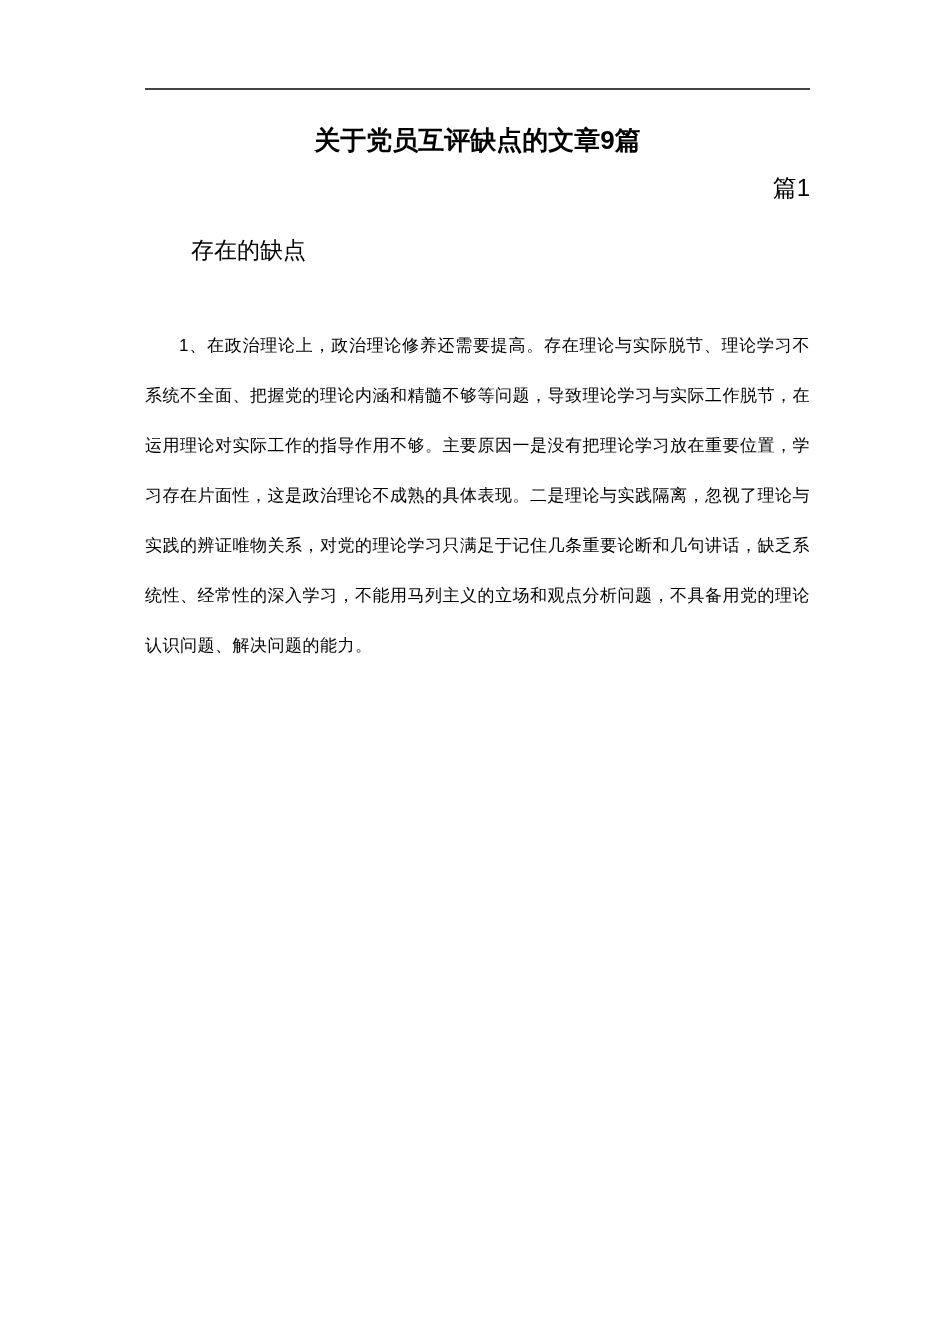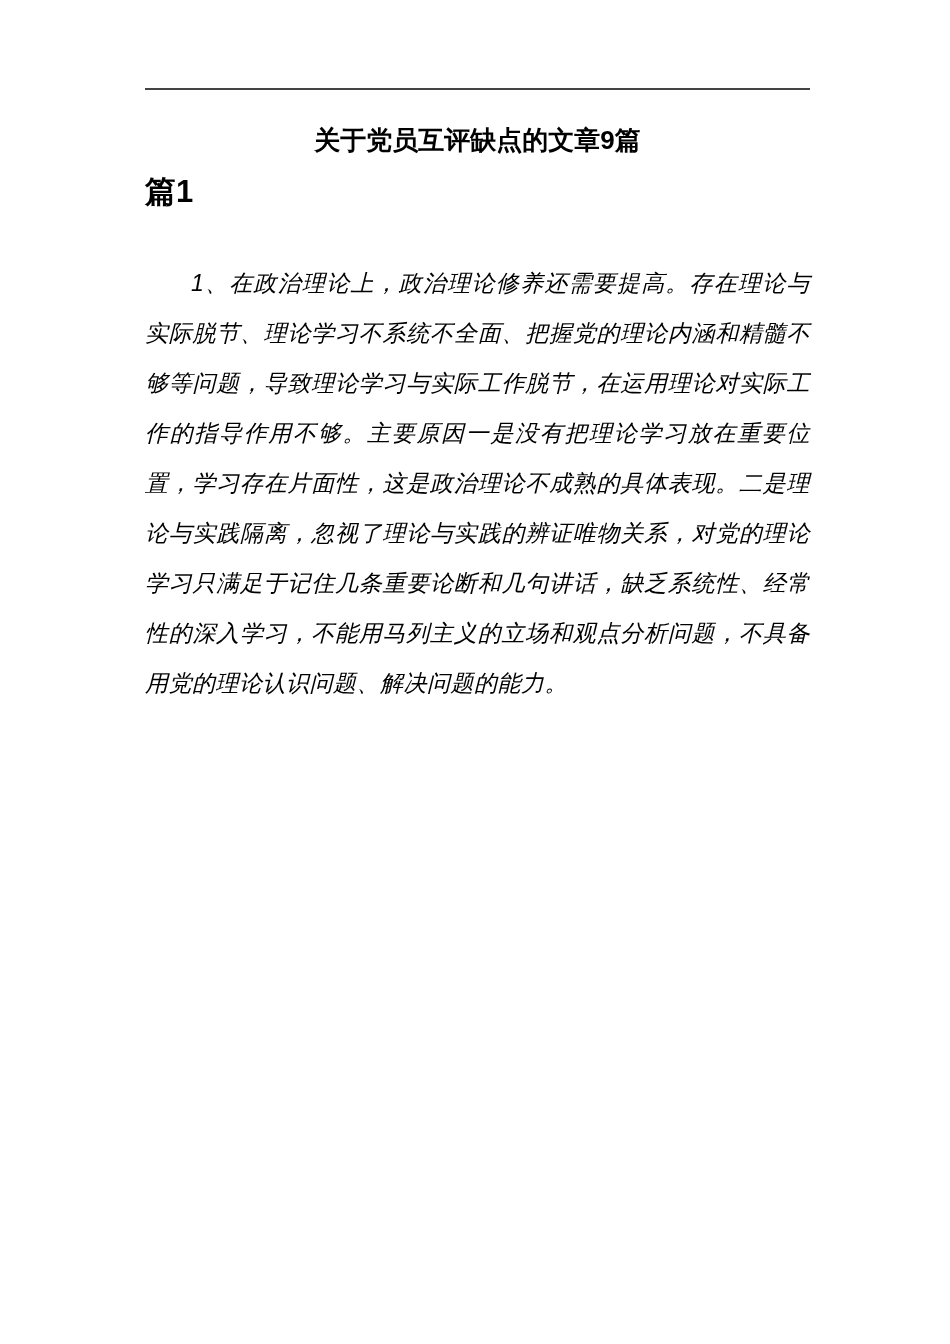--- a/index.html
+++ b/index.html
@@ -27,49 +27,49 @@
   }
   .doc-title {
     margin: 18px 0 14px 0;
     text-align: center;
     font-size: 26px;
     font-weight: bold;
     line-height: 1.3;
   }
   .section-title {
     margin: 0 0 6px 0;
-    text-align: left;
-    font-size: 31px;
-    font-weight: bold;
+    text-align: right;
+    font-size: 24px;
+    font-weight: normal;
     line-height: 1.3;
   }
   .subheading {
     margin: 22px 0 0 0;
     font-size: 23px;
     font-weight: normal;
     text-indent: 2em;
     line-height: 50px;
   }
   .para {
     margin: 46px 0 0 0;
-    font-size: 23px;
+    font-size: 17px;
     line-height: 50px;
     text-align: justify;
     text-justify: inter-ideograph;
     text-indent: 2em;
     letter-spacing: 0.5px;
-    font-style: italic;
   }
 </style>
 </head>
 <body>
 
 <div class="page">
   <hr class="header-rule">
 
   <h1 class="doc-title">关于党员互评缺点的文章9篇</h1>
 
   <h2 class="section-title">篇1</h2>
 
+  <p class="subheading">存在的缺点</p>
 
   <p class="para">1、在政治理论上，政治理论修养还需要提高。存在理论与实际脱节、理论学习不系统不全面、把握党的理论内涵和精髓不够等问题，导致理论学习与实际工作脱节，在运用理论对实际工作的指导作用不够。主要原因一是没有把理论学习放在重要位置，学习存在片面性，这是政治理论不成熟的具体表现。二是理论与实践隔离，忽视了理论与实践的辨证唯物关系，对党的理论学习只满足于记住几条重要论断和几句讲话，缺乏系统性、经常性的深入学习，不能用马列主义的立场和观点分析问题，不具备用党的理论认识问题、解决问题的能力。</p>
 
 </div>
 
 </body></html>

